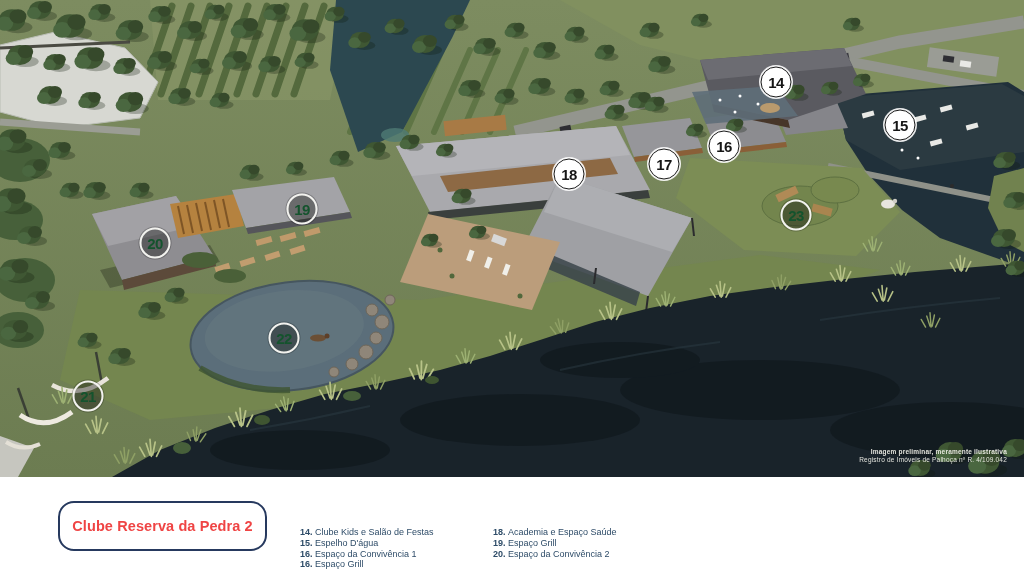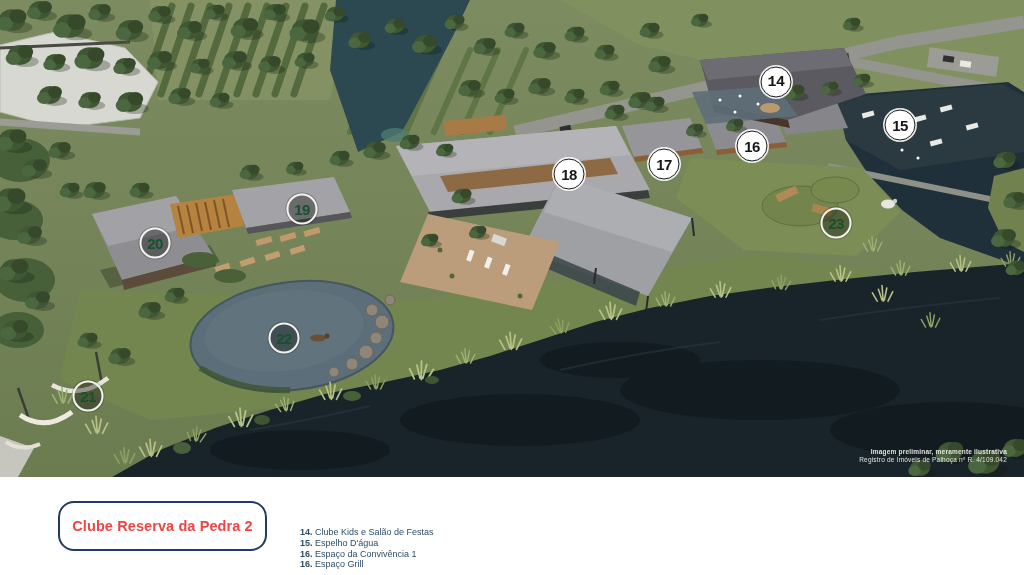--- a/index.html
+++ b/index.html
@@ -376,41 +376,46 @@
       <use href="#tree" transform="translate(1004,238)"></use>
         <use href="#tree" transform="translate(1016,268) scale(.8)"></use>
       <use href="#tree" transform="translate(950,452) scale(1.1)"></use>
         <use href="#tree" transform="translate(985,462) scale(1.3)"></use>
       <use href="#tree" transform="translate(1015,448)"></use>
         <use href="#tree" transform="translate(920,468) scale(.9)"></use>
     </g>
   </svg>
 
   <div class="marker-layer">
-      <div class="marker light" style="left: 776px; top: 82px; font-family: Liberation Mono, monospace;">14</div>
+      <div class="marker light" style="left: 776px; top: 82px;">14</div>
       <div class="marker light" style="left: 872px; top: 125px; margin-left: 28px;">15</div>
-      <div class="marker light" style="left: 752px; top: 146px;">16</div>
+      <div class="marker light" style="left: 724px; top: 146px;">16</div>
       <div class="marker light" style="left: 664px; top: 153px; margin-top: 11px;">17</div>
       <div class="marker light" style="left: 569px; top: 174px;">18</div>
       <div class="marker dark" style="left: 302px; top: 209px;">19</div>
       <div class="marker dark" style="left: 143px; top: 243px; margin-left: 12px;">20</div>
       <div class="marker dark" style="left: 88px; top: 396px;">21</div>
       <div class="marker dark" style="left: 284px; top: 338px;">22</div>
-      <div class="marker dark" style="left: 836px; top: 215px; margin-top: 8px;">23</div>
+      <div class="marker dark" style="left: 796px; top: 215px;">23</div>
     </div>
 
   <div class="disclaimer">
     <div class="l1">Imagem preliminar, meramente ilustrativa</div>
     <div class="l2">Registro de Imóveis de Palhoça nº R. 4/109.042</div>
   </div>
 
   <div class="band">
     <div class="title-box">
       <span>Clube Reserva da Pedra 2</span>
     </div>
     <div class="legend-col col1">
         <div class="legend-row"><b>14. </b><span>Clube Kids e Salão de Festas</span></div>
         <div class="legend-row"><b>15. </b><span>Espelho D'água</span></div>
         <div class="legend-row"><b>16. </b><span>Espaço da Convivência 1</span></div>
         <div class="legend-row"><b>16. </b><span>Espaço Grill</span></div>
       </div>
+    <div class="legend-col col2">
+        <div class="legend-row"><b>18. </b><span>Academia e Espaço Saúde</span></div>
+        <div class="legend-row"><b>19. </b><span>Espaço Grill</span></div>
+        <div class="legend-row"><b>20. </b><span>Espaço da Convivência 2</span></div>
+      </div>
   </div>
 </div>
 
 </body></html>

